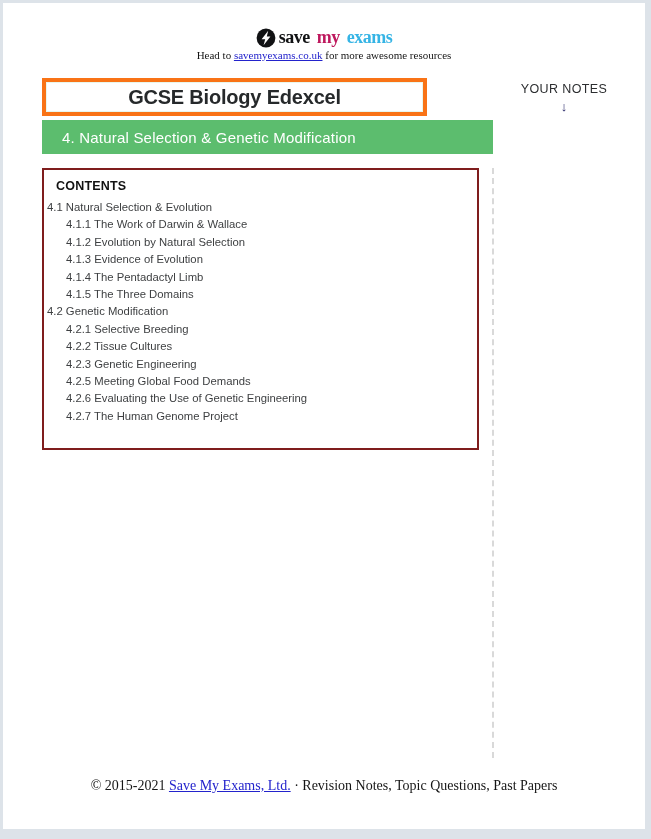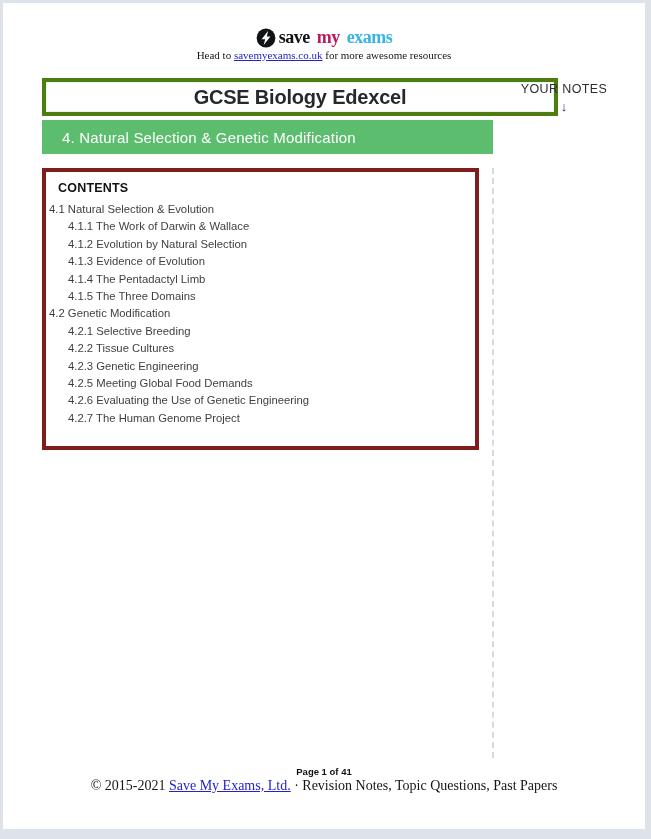--- a/index.html
+++ b/index.html
@@ -38,22 +38,22 @@
     font-size: 11px; color: #151515;
   }
   .tagline a, .copyright a {
     color: #2323cc; text-decoration: underline; cursor: pointer;
   }
 
   
   .title-box {
     position: absolute;
     left: 39px; top: 75px;
-    width: 516px; height: 38px;
-    border: 4px solid #4d7c0f;
+    width: 385px; height: 38px;
+    border: 4px solid #f97316;
     box-shadow: inset 0 0 0 1px #e8f6ec;
     background: #ffffff;
     display: flex; align-items: center; justify-content: center;
   }
   .title-box span {
     font-size: 20px; font-weight: bold; color: #26292b;
     letter-spacing: -0.2px;
   }
   .chapter-banner {
     position: absolute;
@@ -79,21 +79,21 @@
   .your-notes-arrow {
     margin-top: 3px;
     font-size: 13px; font-weight: bold; color: #1c1c60;
   }
 
   
   .contents-box {
     position: absolute;
     left: 39px; top: 165px;
     width: 437px; height: 282px;
-    border: 4px solid #7f1d1d;
+    border: 2px solid #7f1d1d;
     background: #ffffff;
     padding: 9px 0 0 0;
   }
   .contents-heading {
     font-size: 12.5px; font-weight: bold; color: #121212;
     padding-left: 12px; letter-spacing: 0.2px;
     margin-bottom: 6px;
   }
   .toc-item {
     font-size: 11.3px; color: #3d3f41;
@@ -175,20 +175,19 @@
     <div class="toc-item lvl2">4.2.1 Selective Breeding</div>
     <div class="toc-item lvl2">4.2.2 Tissue Cultures</div>
     <div class="toc-item lvl2">4.2.3 Genetic Engineering</div>
     <div class="toc-item lvl2">4.2.5 Meeting Global Food Demands</div>
     <div class="toc-item lvl2">4.2.6 Evaluating the Use of Genetic Engineering</div>
     <div class="toc-item lvl2">4.2.7 The Human Genome Project</div>
   </div>
 
   <div class="notes-divider"></div>
 
-  <div class="page-label">Page 1 of 41</div>
   <div class="copyright">
     <span>© 2015-2021</span>
     <a>Save My Exams, Ltd.</a>
     <span>· Revision Notes, Topic Questions, Past Papers</span>
   </div>
 
 </div>
 
 </body></html>

